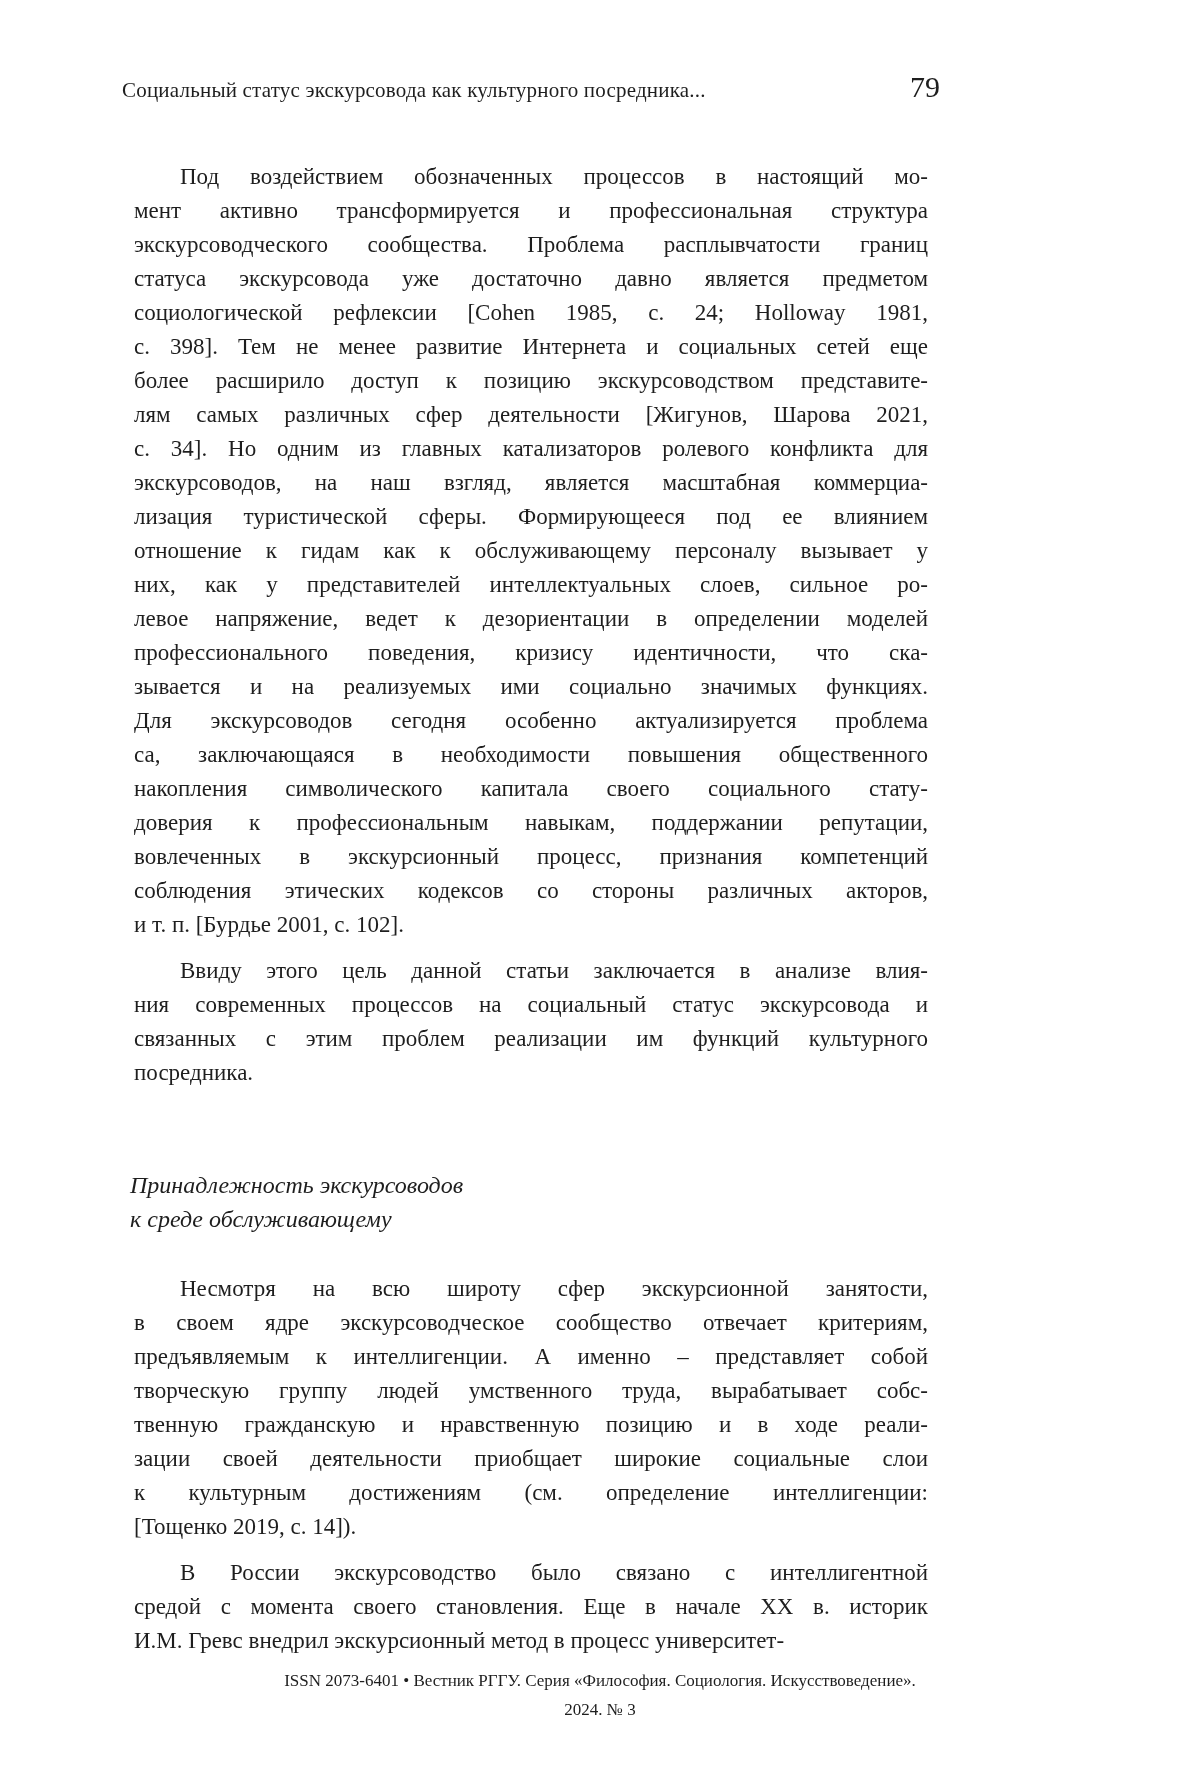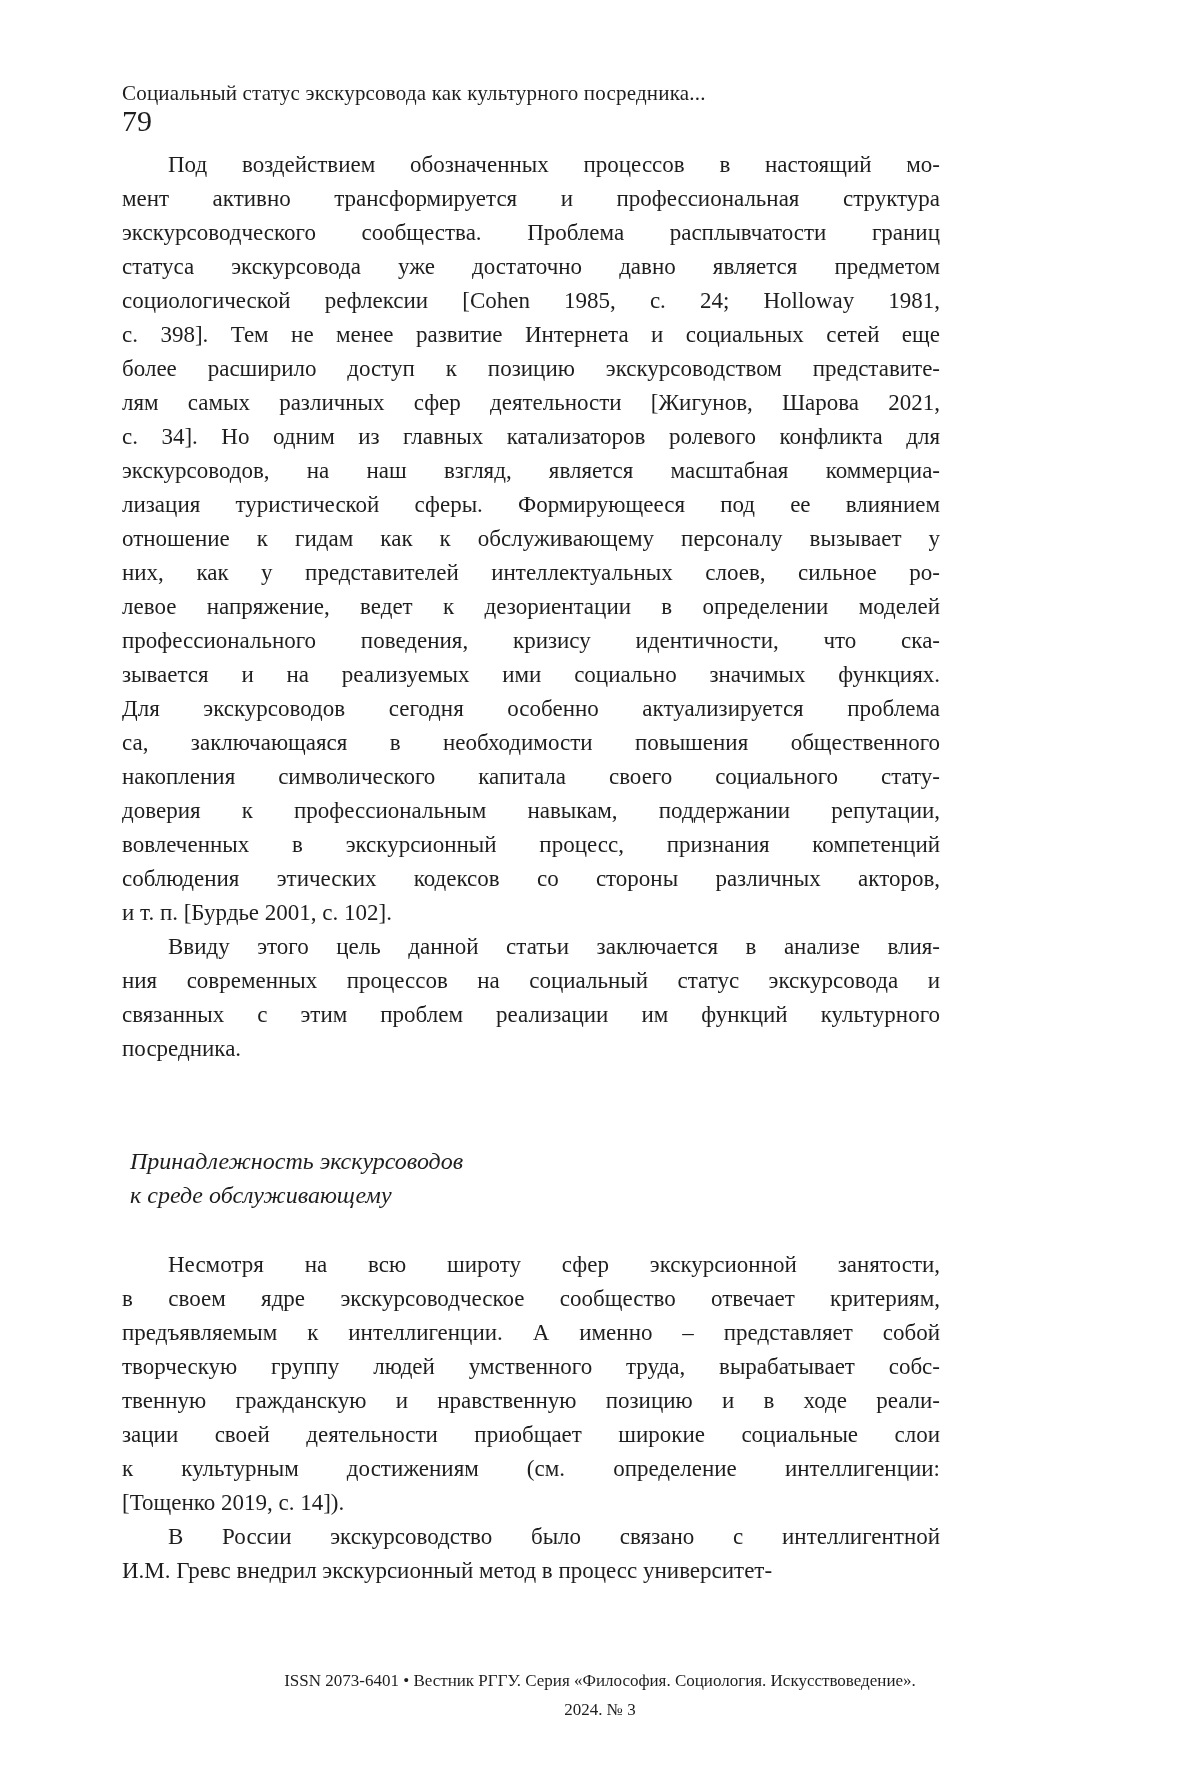--- a/index.html
+++ b/index.html
@@ -7,45 +7,44 @@
     position: relative;
     width: 1200px;
     height: 1780px;
     background: #ffffff;
     font-family: "Liberation Serif", "DejaVu Serif", serif;
     color: #1e1e1e;
     overflow: hidden;
   }
   .running-header {
     position: absolute;
-    top: 80px;
+    top: 72px;
     left: 122px;
     width: 818px;
     display: flex;
     justify-content: space-between;
     align-items: baseline;
-    flex-direction: column;
   }
   .running-title {
     font-size: 21px;
     line-height: 26px;
     letter-spacing: 0.2px;
   }
   .page-number {
     font-size: 30px;
     line-height: 30px;
   }
   .body-col {
     position: absolute;
     top: 148px;
     left: 122px;
     width: 818px;
     font-size: 23px;
   }
-  .paragraph { margin: 0; }
+  .paragraph { margin: 12px; }
   .line {
     height: 34px;
     line-height: 34px;
     text-align: justify;
     text-align-last: justify;
   }
   .line.first { text-indent: 46px; }
   .line.last { text-align-last: left; }
   .section-heading {
     margin: 78px 0 36px 8px;
@@ -118,20 +117,21 @@
         <div class="line">в своем ядре экскурсоводческое сообщество отвечает критериям,</div>
         <div class="line">предъявляемым к интеллигенции. А именно – представляет собой</div>
         <div class="line">творческую группу людей умственного труда, вырабатывает собс-</div>
         <div class="line">твенную гражданскую и нравственную позицию и в ходе реали-</div>
         <div class="line">зации своей деятельности приобщает широкие социальные слои</div>
         <div class="line">к культурным достижениям (см. определение интеллигенции:</div>
         <div class="line last">[Тощенко 2019, с. 14]).</div>
       </div>
       <div class="paragraph">
         <div class="line first">В России экскурсоводство было связано с интеллигентной</div>
+        <div class="line">средой с момента своего становления. Еще в начале XX в. историк</div>
         <div class="line last">И.М. Гревс внедрил экскурсионный метод в процесс университет-</div>
       </div>
     </div>
 
   <div class="footer">
     <div>ISSN 2073-6401 • Вестник РГГУ. Серия «Философия. Социология. Искусствоведение».</div>
     <div>2024. № 3</div>
   </div>
 
 </div>

